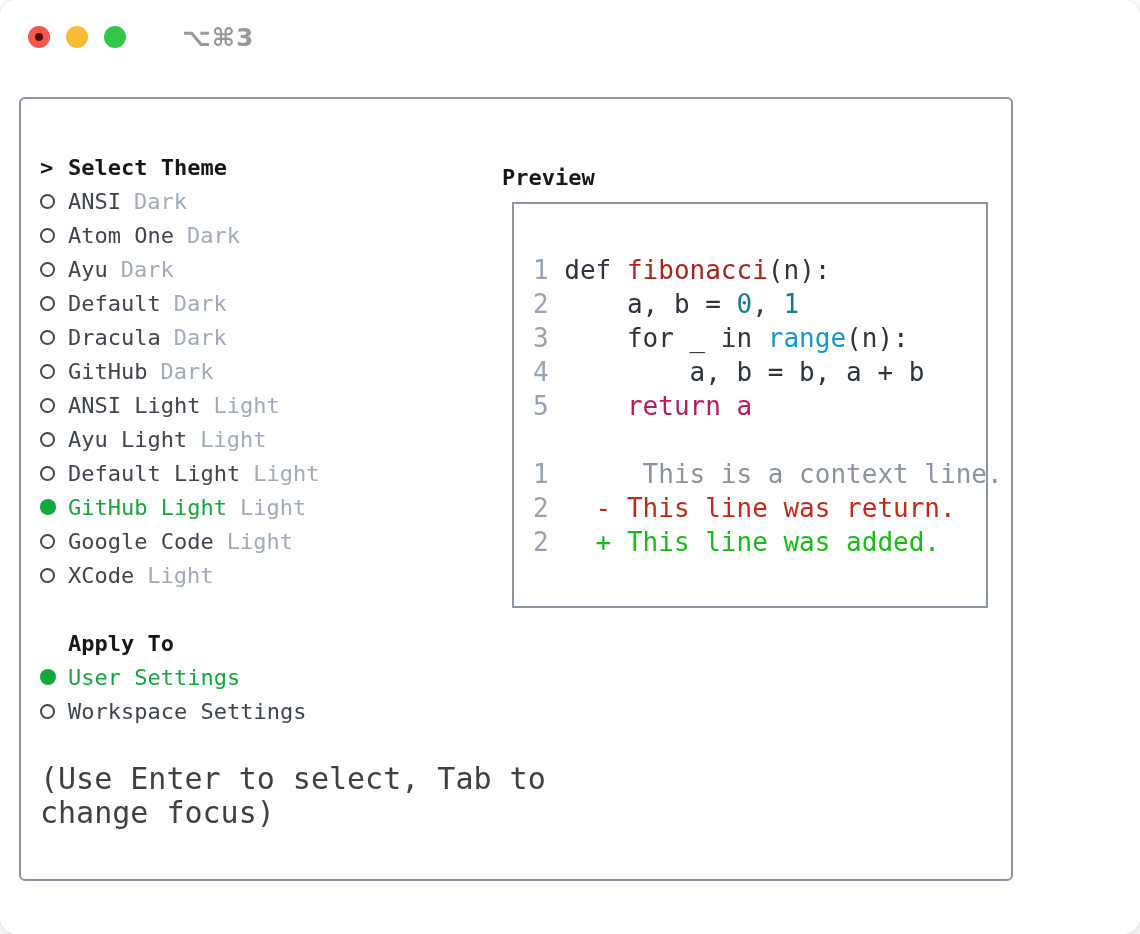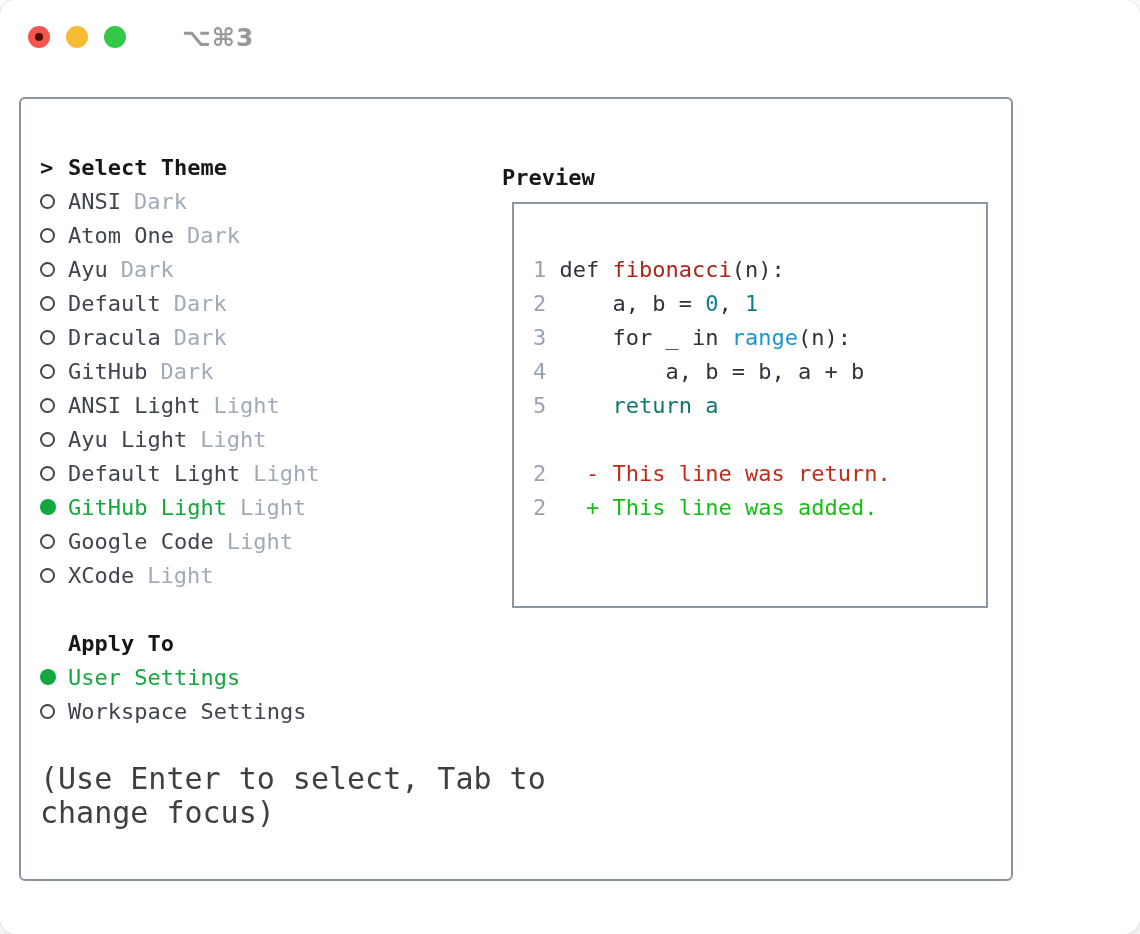--- a/index.html
+++ b/index.html
@@ -54,21 +54,21 @@
 
   
   .preview-title {
     position:absolute; left:481px; top:62px; height:34px; line-height:34px;
     font-size:22px; font-weight:bold; color:#15171a;
   }
   .preview-box {
     position:absolute; left:491px; top:103px; width:476px; height:406px;
     border:2px solid #8c96a2; background:#ffffff; padding:49px 0 0 19px;
   }
-  .codeline { height:34px; line-height:34px; font-size:22px; white-space:pre; }
+  .codeline { height:34px; line-height:34px; font-size:26px; white-space:pre; }
 </style>
 </head>
 <body>
 
 <div class="window">
 
   <div class="titlebar">
     <div class="light red"></div>
     <div class="light yellow"></div>
     <div class="light green"></div>
@@ -119,21 +119,22 @@
     </div>
 
     <div class="preview-title">Preview</div>
 
     <div class="preview-box">
       <div id="code">
           <div class="codeline"><span style="color: rgb(152, 163, 177);">1 </span><span style="color: rgb(46, 52, 59);">def </span><span style="color: rgb(171, 36, 27);">fibonacci</span><span style="color: rgb(46, 52, 59);">(n):</span></div>
           <div class="codeline"><span style="color: rgb(152, 163, 177);">2</span><span style="color: rgb(46, 52, 59);">     a, b = </span><span style="color: rgb(15, 127, 139);">0</span><span style="color: rgb(46, 52, 59);">, </span><span style="color: rgb(15, 127, 139);">1</span></div>
           <div class="codeline"><span style="color: rgb(152, 163, 177);">3</span><span style="color: rgb(46, 52, 59);">     for _ in </span><span style="color: rgb(23, 150, 207);">range</span><span style="color: rgb(46, 52, 59);">(n):</span></div>
           <div class="codeline"><span style="color: rgb(152, 163, 177);">4</span><span style="color: rgb(46, 52, 59);">         a, b = b, a + b</span></div>
-          <div class="codeline"><span style="color: rgb(152, 163, 177);">5</span><span style="color: #0f766e;">     return a</span></div>
+          <div class="codeline"><span style="color: rgb(152, 163, 177);">5</span><span style="color: #be185d;">     return a</span></div>
           <div class="codeline"></div>
+          <div class="codeline"><span style="color: rgb(152, 163, 177);">1</span><span style="color: rgb(138, 147, 158);">      This is a context line.</span></div>
           <div class="codeline"><span style="color: rgb(152, 163, 177);">2</span><span style="color: rgb(196, 42, 25);">   - This line was return.</span></div>
           <div class="codeline"><span style="color: rgb(152, 163, 177);">2</span><span style="color: rgb(22, 189, 22);">   + This line was added.</span></div>
         </div>
     </div>
 
   </div>
 </div>
 
 </body></html>

